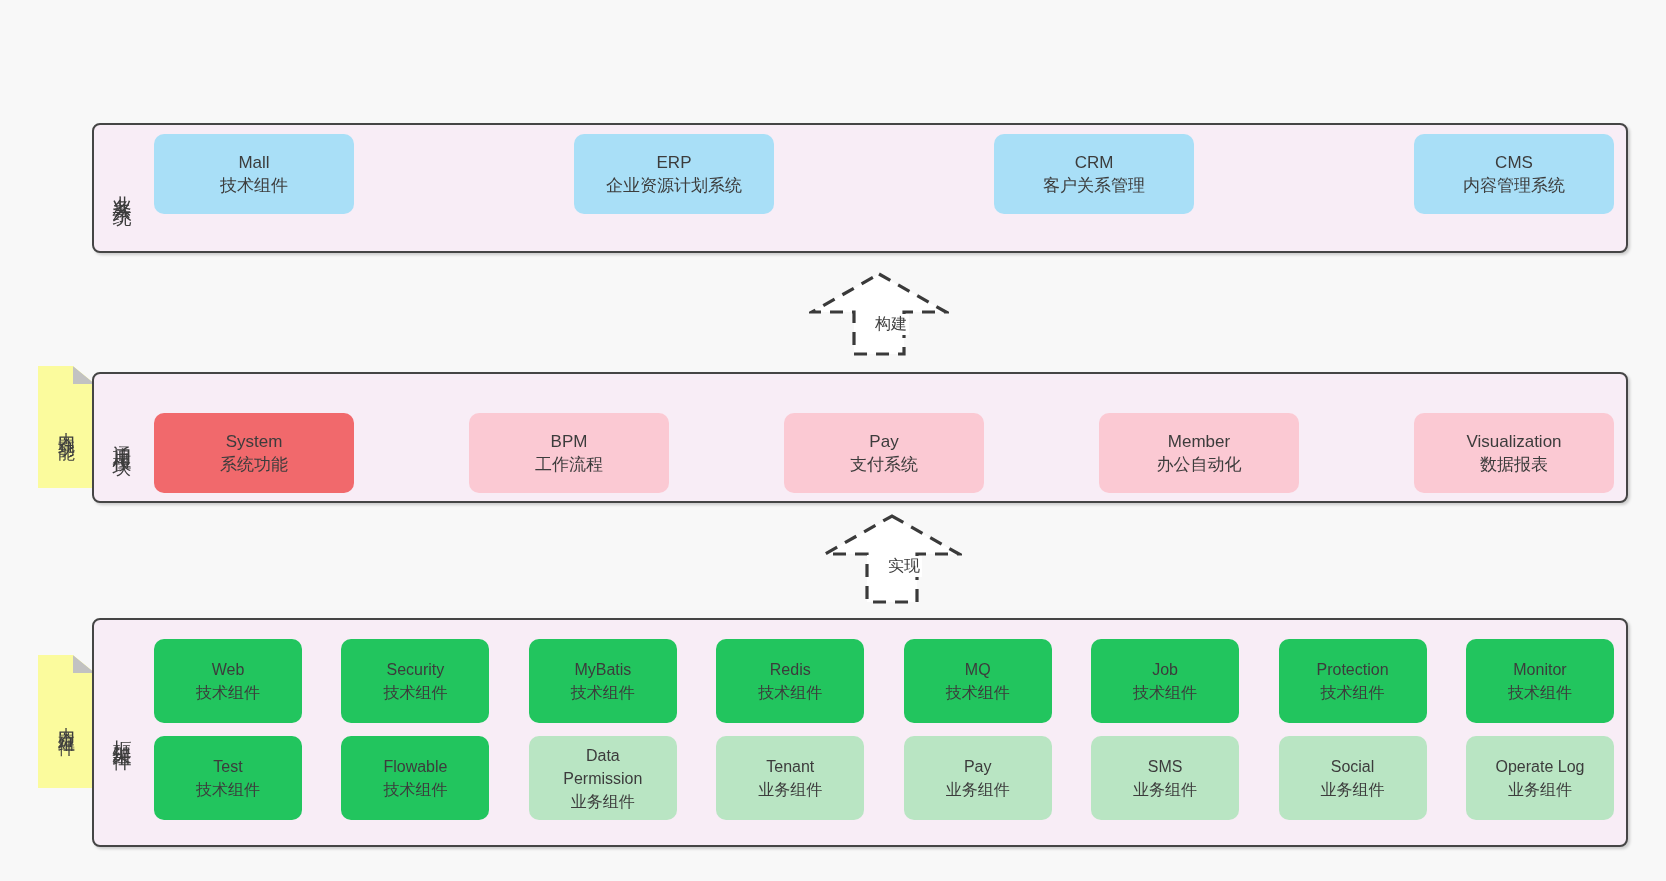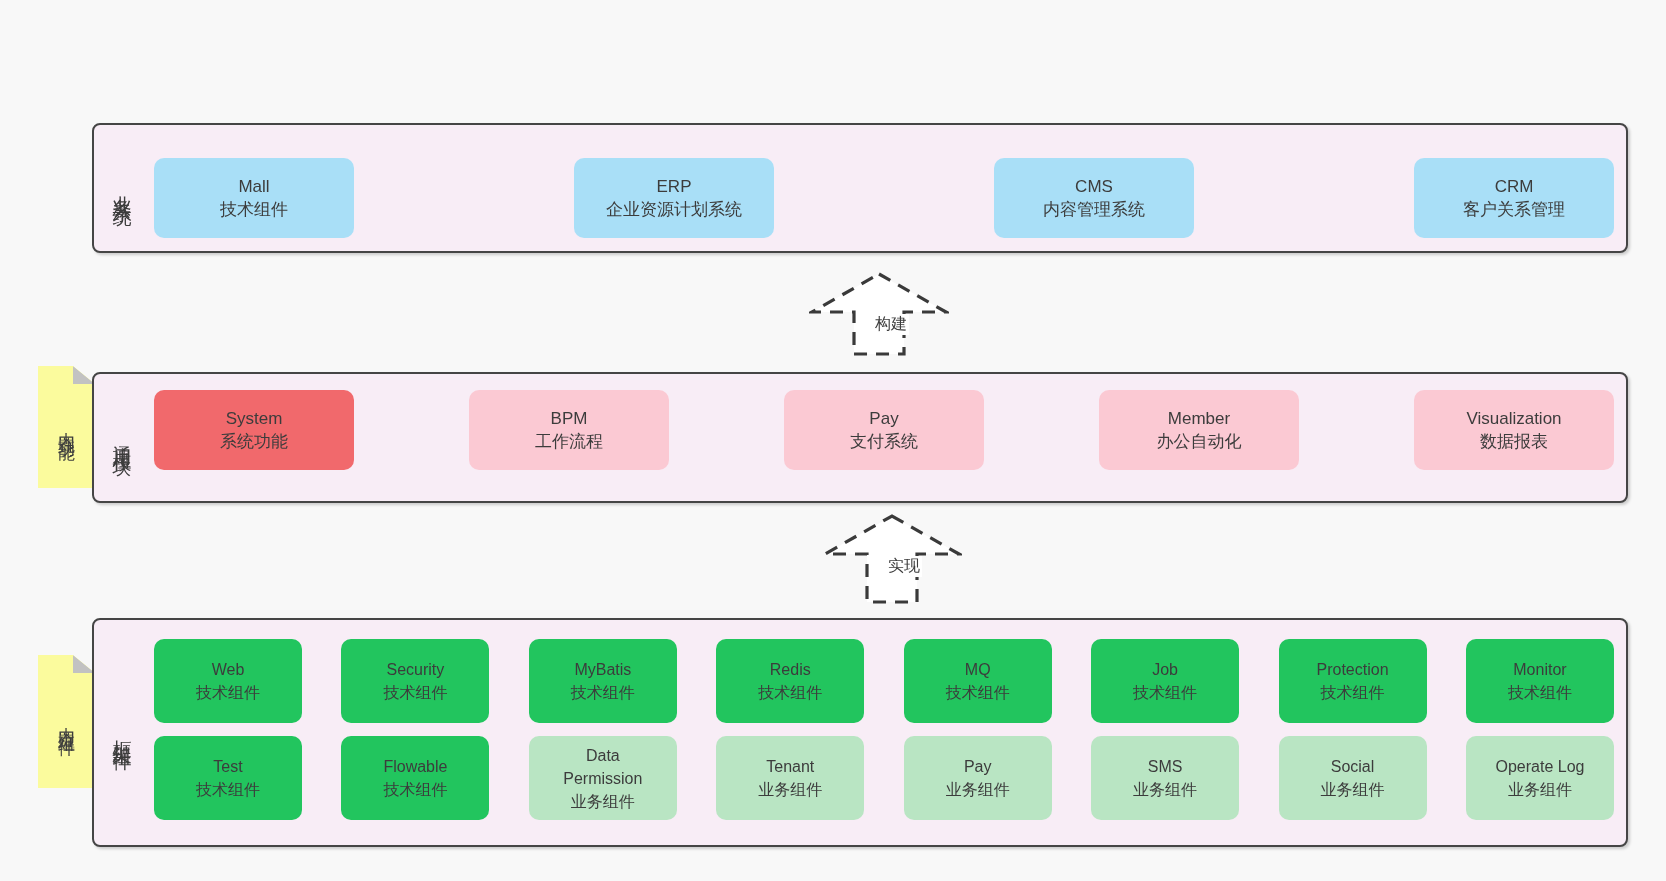--- a/index.html
+++ b/index.html
@@ -82,56 +82,56 @@
 </style>
 </head>
 <body>
 
 <div id="stage">
 
   <div class="layer" style="top:123px;height:130px;">
     <div class="layer-label">
       <span>业务系统</span>
     </div>
-    <div class="row row-6" style="top:33px;">
+    <div class="row row-6" style="top:9px;">
       <div class="box blue">
         <span class="t">Mall</span>
         <span class="s">技术组件</span>
       </div>
       <div class="box blue">
         <span class="t">ERP</span>
         <span class="s">企业资源计划系统</span>
       </div>
       <div class="box blue">
+        <span class="t">CRM</span>
+        <span class="s">客户关系管理</span>
+      </div>
+      <div class="box blue">
         <span class="t">CMS</span>
         <span class="s">内容管理系统</span>
-      </div>
-      <div class="box blue">
-        <span class="t">CRM</span>
-        <span class="s">客户关系管理</span>
       </div>
     </div>
   </div>
 
   <div class="arrow" style="left:809px;top:272px;height:84px;">
     <svg viewBox="0 0 140 84">
       <polygon points="70,2 137,40 95,40 95,82 45,82 45,40 3,40" fill="#FFFFFF" stroke="#3A3A3A" stroke-width="3.2" stroke-dasharray="13,9"></polygon>
     </svg>
     <span class="arrow-label">构建</span>
   </div>
 
   <div class="sticky" style="top:366px;height:122px;">
     <span>内置功能</span>
     <div class="fold"></div>
   </div>
   <div class="layer" style="top:372px;height:131px;">
     <div class="layer-label">
       <span>通用模块</span>
     </div>
-    <div class="row row-6" style="top:16px;">
+    <div class="row row-6" style="top:39px;">
       <div class="box red">
         <span class="t">System</span>
         <span class="s">系统功能</span>
       </div>
       <div class="box pink">
         <span class="t">BPM</span>
         <span class="s">工作流程</span>
       </div>
       <div class="box pink">
         <span class="t">Pay</span>

